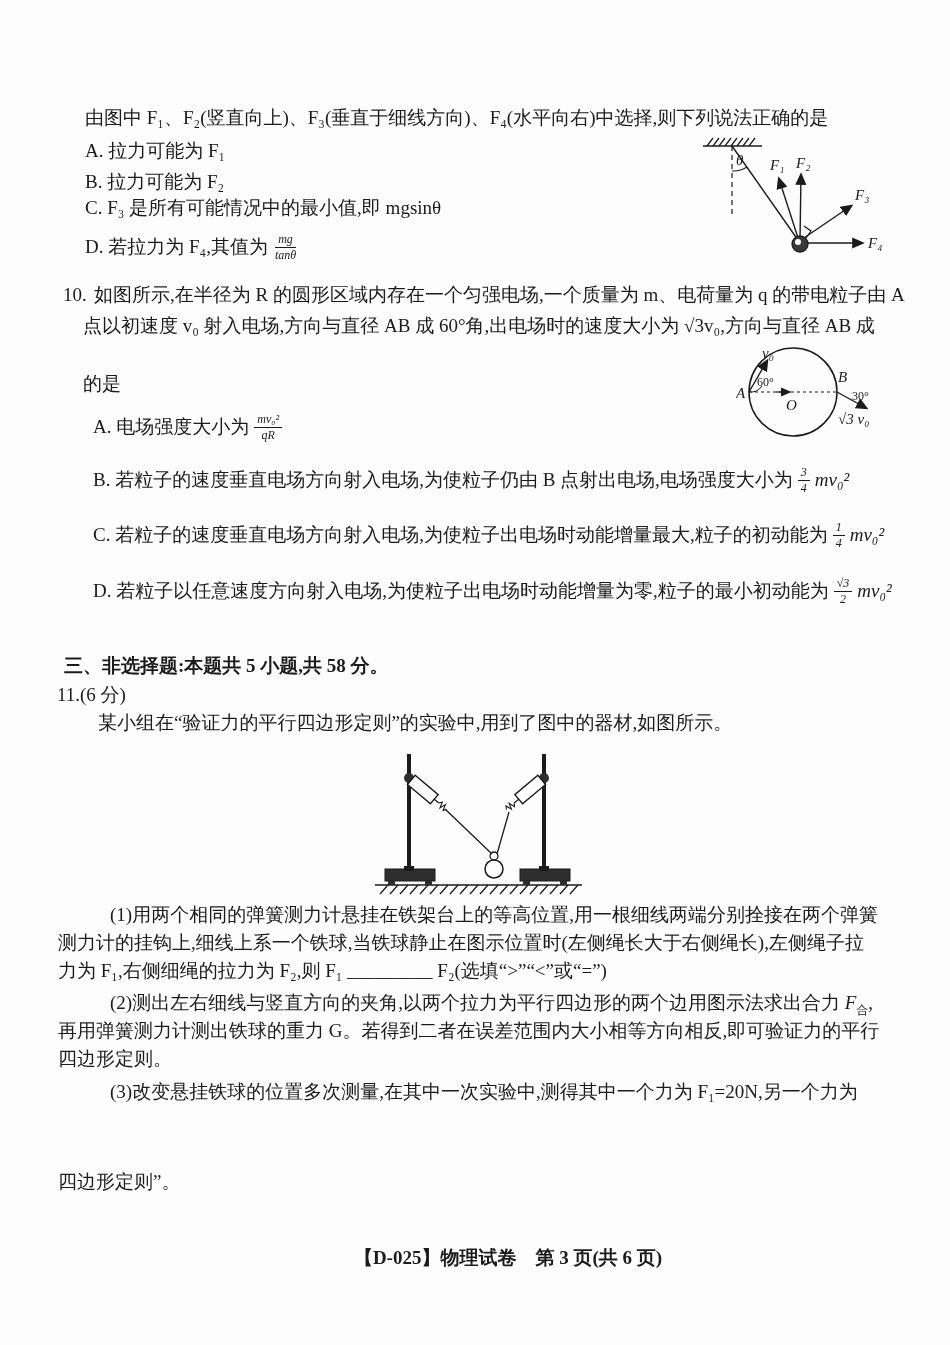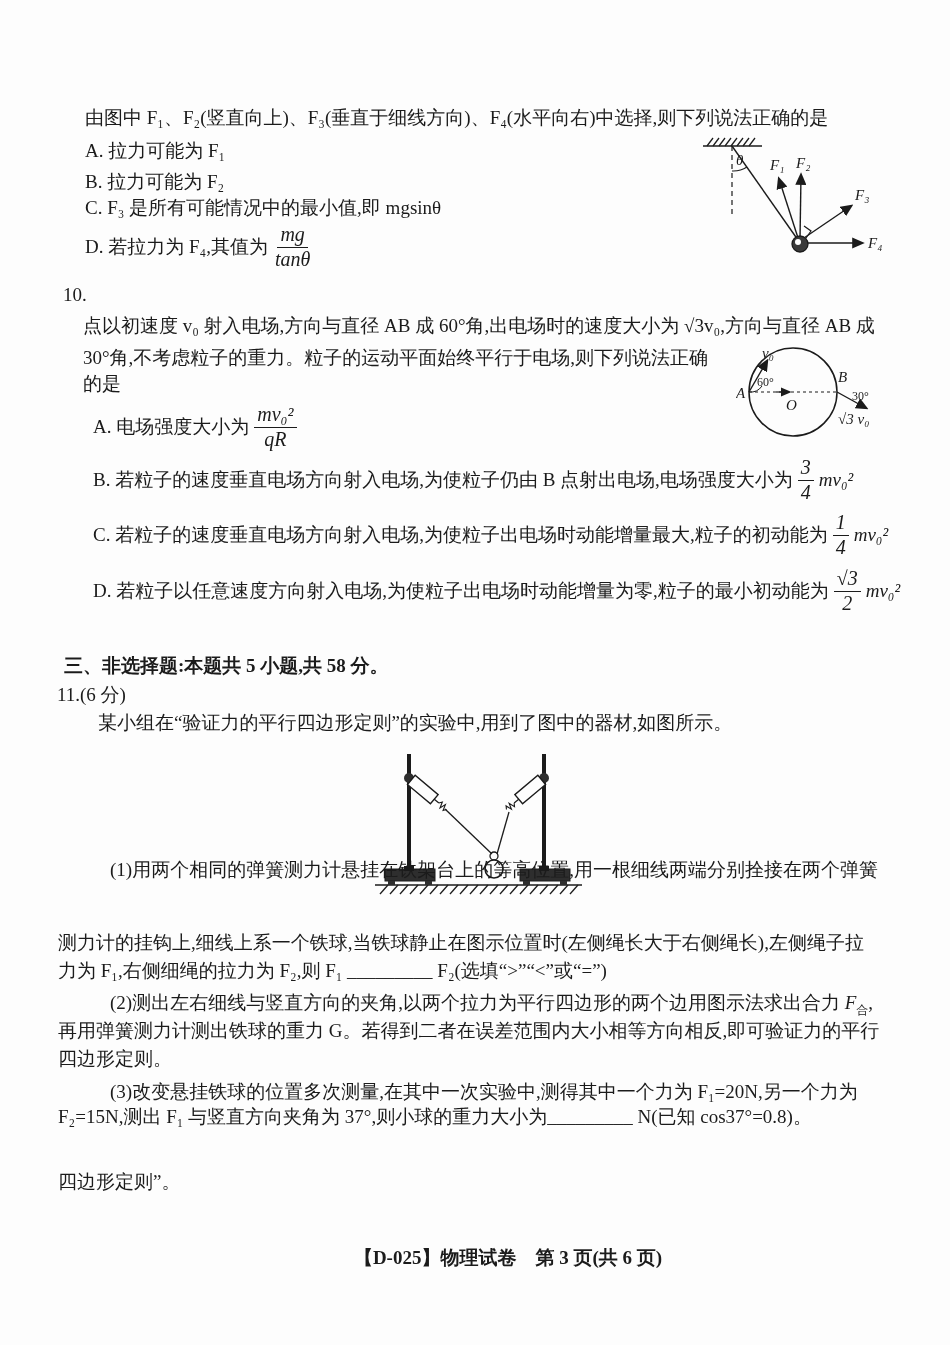--- a/index.html
+++ b/index.html
@@ -3,21 +3,21 @@
 <meta charset="utf-8">
 <style>
   html,body{margin:0;padding:0;background:#e8e8e8;}
   #page{
     position:relative;width:950px;height:1345px;background:#fdfdfd;
     font-family:"Liberation Serif","DejaVu Serif",serif;
     color:#1b1b1b;overflow:hidden;margin:0 auto;
   }
   .line{position:absolute;font-size:19px;line-height:24px;white-space:nowrap;}
   .optrow{position:absolute;display:flex;align-items:center;font-size:19px;white-space:nowrap;}
-  .frac{display:inline-flex;flex-direction:column;align-items:center;margin:0 5px;font-size:20px;line-height:1.18;font-style:italic;}
+  .frac{display:inline-flex;flex-direction:column;align-items:center;margin:0 5px;font-size:12px;line-height:1.18;font-style:italic;}
   .frac .num{border-bottom:1.4px solid #1b1b1b;padding:0 3px;}
   .frac .den{padding:0 2px;}
   .mathit{font-style:italic;}
   .bold{font-weight:bold;}
   .fsub{font-size:12px;vertical-align:-5px;}
   .footer{position:absolute;left:0;width:950px;text-align:center;font-size:19px;font-weight:bold;padding-left:33px;}
   svg{position:absolute;}
   svg text{font-family:"Liberation Serif","DejaVu Serif",serif;fill:#1b1b1b;}
   .svgmath{font-style:italic;font-size:15px;}
   .svgang{font-size:12px;}
@@ -67,22 +67,22 @@
     <line x1="112" y1="117" x2="172" y2="117" stroke="#1b1b1b" stroke-width="1.4" marker-end="url(#ah1)"></line>
     <circle cx="110" cy="118" r="8" fill="#3a3a3a" stroke="#1b1b1b" stroke-width="1.3"></circle>
     <circle cx="108" cy="116" r="3" fill="#ffffff"></circle>
     <text class="svgmath" x="80" y="44">F₁</text>
     <text class="svgmath" x="106" y="42">F₂</text>
     <text class="svgmath" x="165" y="74">F₃</text>
     <text class="svgmath" x="178" y="122">F₄</text>
   </svg>
 
   <div class="line" style="left:63px;top:283px">10.</div>
+  <div class="line" style="left:94px;top:283px">如图所示,在半径为 R 的圆形区域内存在一个匀强电场,一个质量为 m、电荷量为 q 的带电粒子由 A</div>
   <div class="line" style="left:83px;top:314px">点以初速度 v₀ 射入电场,方向与直径 AB 成 60°角,出电场时的速度大小为 √3v₀,方向与直径 AB 成</div>
-  <div class="line" style="left:83px;top:346px">30°角,不考虑粒子的重力。粒子的运动平面始终平行于电场,则下列说法正确</div>
   <div class="line" style="left:83px;top:372px">的是</div>
 
   <svg style="left:736px;top:344px" width="170" height="120" viewBox="0 0 170 120">
     <defs>
       <marker id="ah2" markerWidth="9" markerHeight="8" refX="7" refY="4" orient="auto">
         <polygon points="0,0 9,4 0,8" fill="#1b1b1b"></polygon>
       </marker>
     </defs>
     <circle cx="57" cy="48" r="44" fill="none" stroke="#1b1b1b" stroke-width="1.5"></circle>
     <line x1="13" y1="48" x2="101" y2="48" stroke="#1b1b1b" stroke-width="1.2" stroke-dasharray="3,3" marker-mid="url(#ah2)"></line>
@@ -185,30 +185,29 @@
       <rect x="3" y="-6" width="30" height="12" fill="#fdfdfd" stroke="#1b1b1b" stroke-width="1.4"></rect>
       <line x1="33" y1="0" x2="39" y2="0" stroke="#1b1b1b" stroke-width="1.2"></line>
       <polyline points="39,0 41,-3 43,3 45,-3 47,3 49,0" fill="none" stroke="#1b1b1b" stroke-width="1.1"></polyline>
     </g>
     <line x1="179" y1="66" x2="167" y2="108" stroke="#1b1b1b" stroke-width="1.3"></line>
 
     <circle cx="164" cy="110" r="4" fill="none" stroke="#1b1b1b" stroke-width="1.3"></circle>
     <circle cx="164" cy="123" r="9" fill="#fdfdfd" stroke="#1b1b1b" stroke-width="1.5"></circle>
   </svg>
 
-  <div class="line" style="left:110px;top:858px">(1)用两个相同的弹簧测力计悬挂在铁架台上的等高位置,用一根细线两端分别拴接在两个弹簧</div>
+  <div class="line" style="left:110px;top:903px">(1)用两个相同的弹簧测力计悬挂在铁架台上的等高位置,用一根细线两端分别拴接在两个弹簧</div>
   <div class="line" style="left:58px;top:931px">测力计的挂钩上,细线上系一个铁球,当铁球静止在图示位置时(左侧绳长大于右侧绳长),左侧绳子拉</div>
   <div class="line" style="left:58px;top:959px">力为 F₁,右侧细绳的拉力为 F₂,则 F₁ _________ F₂(选填“&gt;”“&lt;”或“=”)</div>
 
   <div class="line" style="left:110px;top:991px">
     <span>(2)测出左右细线与竖直方向的夹角,以两个拉力为平行四边形的两个边用图示法求出合力 </span><span class="mathit">F</span><span class="fsub">合</span><span>,</span>
   </div>
   <div class="line" style="left:58px;top:1019px">再用弹簧测力计测出铁球的重力 G。若得到二者在误差范围内大小相等方向相反,即可验证力的平行</div>
   <div class="line" style="left:58px;top:1047px">四边形定则。</div>
 
   <div class="line" style="left:110px;top:1080px">(3)改变悬挂铁球的位置多次测量,在其中一次实验中,测得其中一个力为 F₁=20N,另一个力为</div>
-  <div class="line" style="left:58px;top:1105px">F₂=15N,测出 F₁ 与竖直方向夹角为 37°,则小球的重力大小为_________ N(已知 cos37°=0.8)。</div>
 
   <div class="line" style="left:58px;top:1170px">四边形定则”。</div>
 
   <div class="footer" style="top:1245px">【D-025】物理试卷　第 3 页(共 6 页)</div>
 
 </div>
 
 </body></html>

